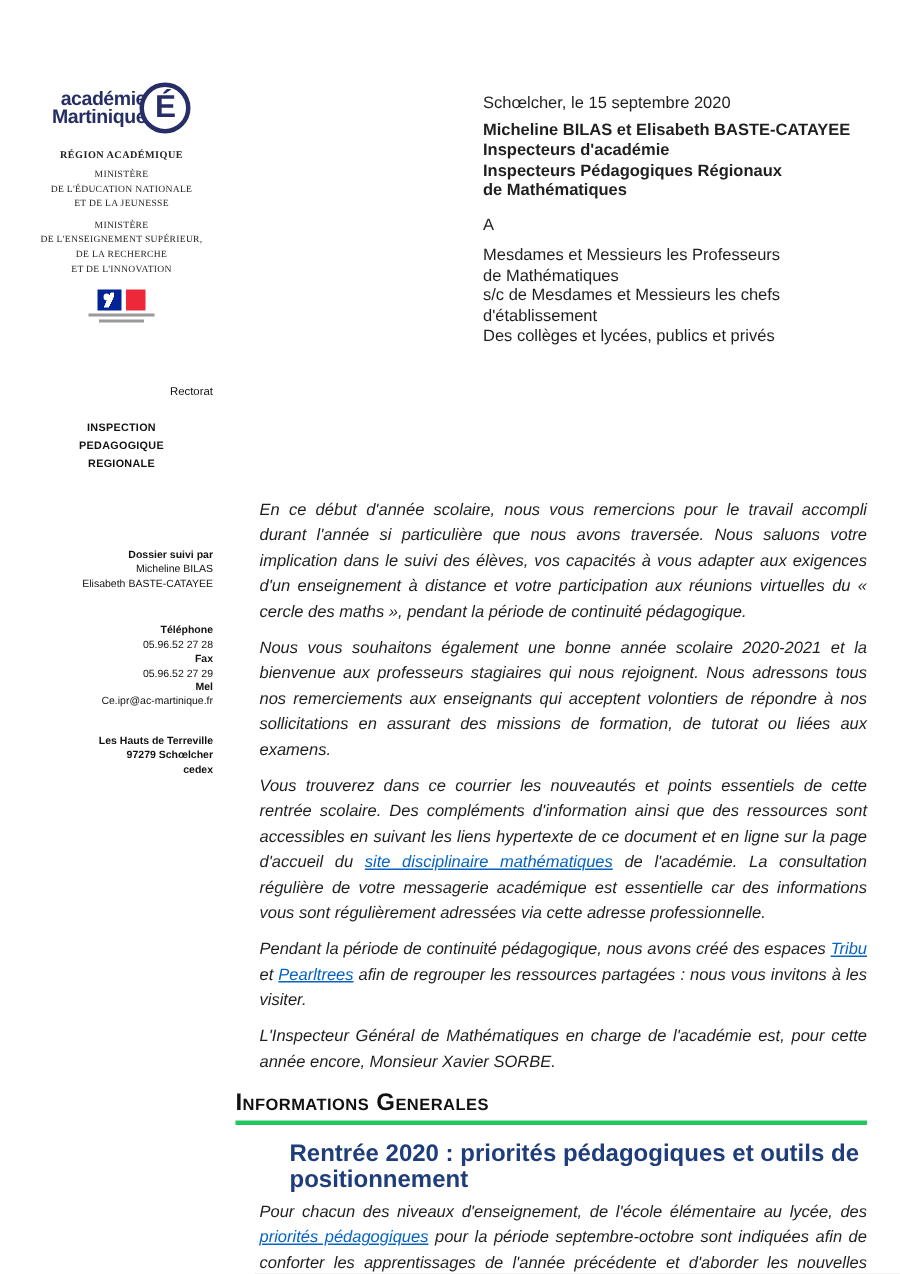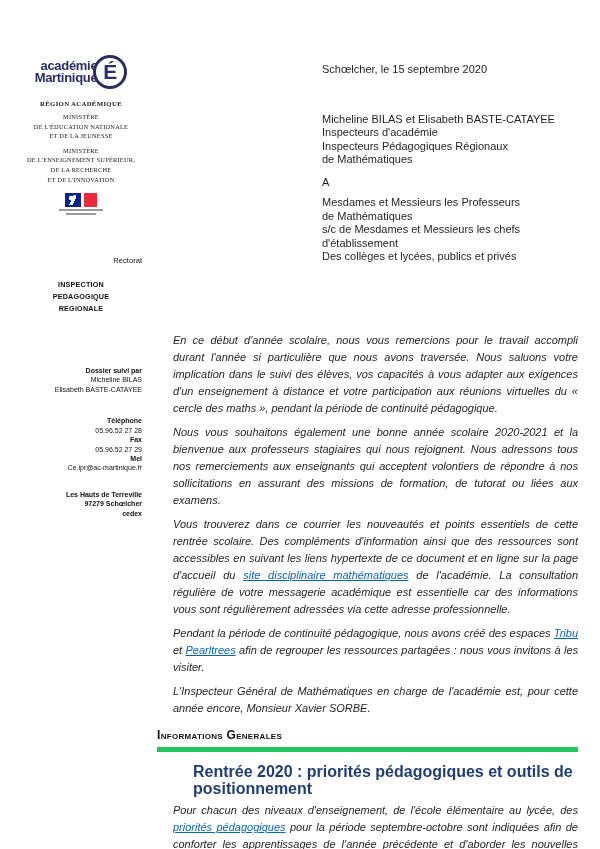--- a/index.html
+++ b/index.html
@@ -67,43 +67,43 @@
   .contact { margin-top:51px; text-align:right; font-size:7px; line-height:1.35; color:#111; }
   .contact .lbl { font-weight:bold; }
   .contact-group { margin-top:22px; }
   .address { margin-top:17px; font-weight:bold; white-space:pre-line; }
 
   
   .header-right {
     position:absolute; left:322px; top:63px; width:258px;
     font-size:11px; line-height:13.5px; color:#1f1f1f;
   }
-  .sender { margin-top:36px; white-space:pre-line; }
+  .sender { margin-top:4px; white-space:pre-line;font-weight:bold; }
   .to-label { margin-top:9px; }
   .recipient { margin-top:7px; white-space:pre-line; }
 
   
   .subject {
     position:absolute; left:157px; top:291px; width:421px;
     font-size:11px; line-height:13.5px;
   }
   .subject .b { font-weight:bold; }
 
   
   .body-col {
     position:absolute; left:157px; top:332px; width:421px;
     font-size:11px; line-height:17px; text-align:justify; color:#1f1f1f;
   }
   .para { margin:0 0 7px 16px;font-style:italic; }
   .doc-link { color:#0563C1; text-decoration:underline; }
 
   .section-heading {
-    font-variant:small-caps; font-weight:bold; font-size:12px;
+    font-variant:small-caps; font-weight:bold; font-size:16px;
     letter-spacing:0.3px; color:#111;
-    border-bottom:5px solid #22c55e; padding-bottom:3px;
+    border-bottom:3px solid #22c55e; padding-bottom:3px;
     margin:10px 0 11px 0; text-align:left;
   }
   .subheading {
     color:#1F3D7A; font-weight:bold; font-size:16px;
     margin:0 0 5px 0; text-align:left;padding-left:36px;
   }
 </style>
 </head>
 <body>
 

